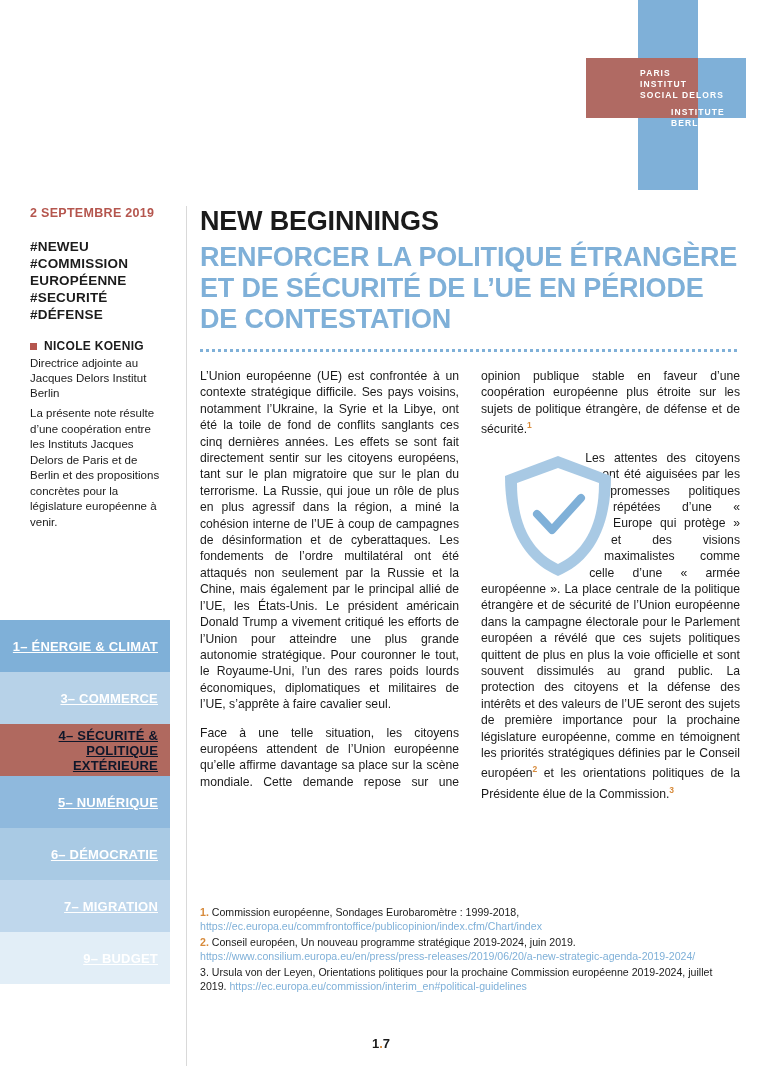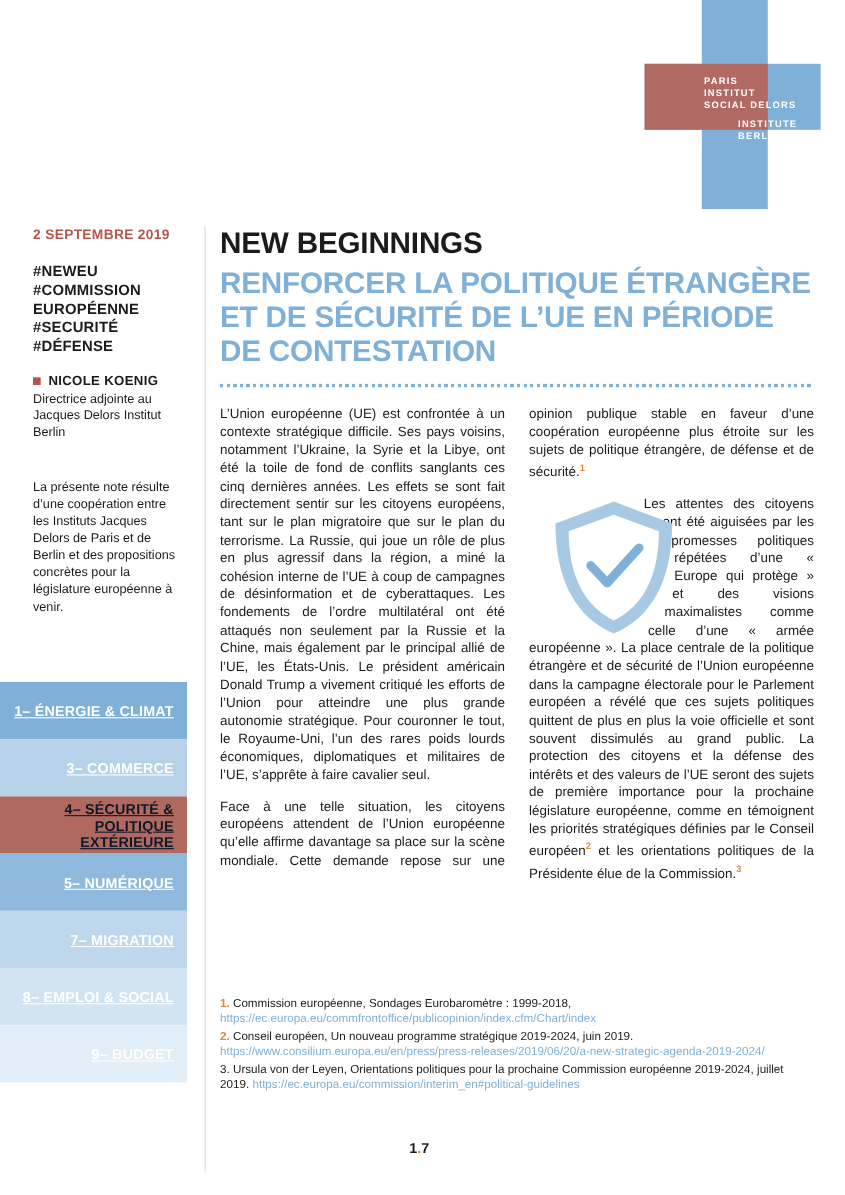--- a/index.html
+++ b/index.html
@@ -27,21 +27,21 @@
   
   .leftcol{position:absolute;left:0;top:206px;width:178px;}
   .date{color:#b5564e;font-size:12.5px;font-weight:bold;letter-spacing:.3px;
         margin:0 0 18px 30px;}
   .tags{margin:0 0 14px 30px;}
   .tags div{color:#1b1b1b;font-size:13.5px;font-weight:bold;line-height:17px;letter-spacing:.2px;}
   .author{margin:16px 0 0 30px;display:flex;align-items:center;gap:7px;}
   .author .sq{width:7px;height:7px;background:#b5564e;display:inline-block;}
   .author .nm{font-size:12px;font-weight:bold;letter-spacing:.3px;}
   .role{margin:3px 0 0 30px;font-size:11.5px;line-height:15px;color:#1b1b1b;}
-  .blurb{margin:35px 0 0 30px;width:135px;font-size:11.5px;line-height:15.5px;}
+  .blurb{margin:5px 0 0 30px;width:135px;font-size:11.5px;line-height:15.5px;}
 
   
   .nav{position:absolute;left:0;top:620px;width:170px;}
   .nav-item{height:52px;display:flex;align-items:center;justify-content:flex-end;
     padding-right:12px;box-sizing:border-box;font-size:13px;font-weight:bold;
     letter-spacing:.2px;text-align:right;line-height:15px;}
   .nav-item span{text-decoration:underline;}
   .nav-item.active{color:#0f172a;}
 
   
@@ -112,25 +112,25 @@
   </div>
   <div class="nav-item" style="background:#b7d2e8;color:#ffffff;">
     <span>3– COMMERCE</span>
   </div>
   <div class="nav-item active" style="background:#b0695f;">
     <span>4– SÉCURITÉ &amp; POLITIQUE EXTÉRIEURE</span>
   </div>
   <div class="nav-item" style="background:#8fb9dd;color:#ffffff;">
     <span>5– NUMÉRIQUE</span>
   </div>
+  <div class="nav-item" style="background:#a9cae4;color:#ffffff;">
+    <span>6– DÉMOCRATIE</span>
+  </div>
   <div class="nav-item" style="background:#bfd7ec;color:#ffffff;">
     <span>7– MIGRATION</span>
-  </div>
-  <div class="nav-item" style="background:#d2e4f2;color:#ffffff;">
-    <span>8– EMPLOI &amp; SOCIAL</span>
   </div>
   <div class="nav-item" style="background:#e2eef7;color:#ffffff;">
     <span>9– BUDGET</span>
   </div>
 </div>
 
 <div class="main">
   <h1 class="title1">NEW BEGINNINGS</h1>
   <div class="title2">RENFORCER LA POLITIQUE ÉTRANGÈRE ET DE SÉCURITÉ DE L’UE EN PÉRIODE DE CONTESTATION</div>
   <div class="dotrule"></div>

